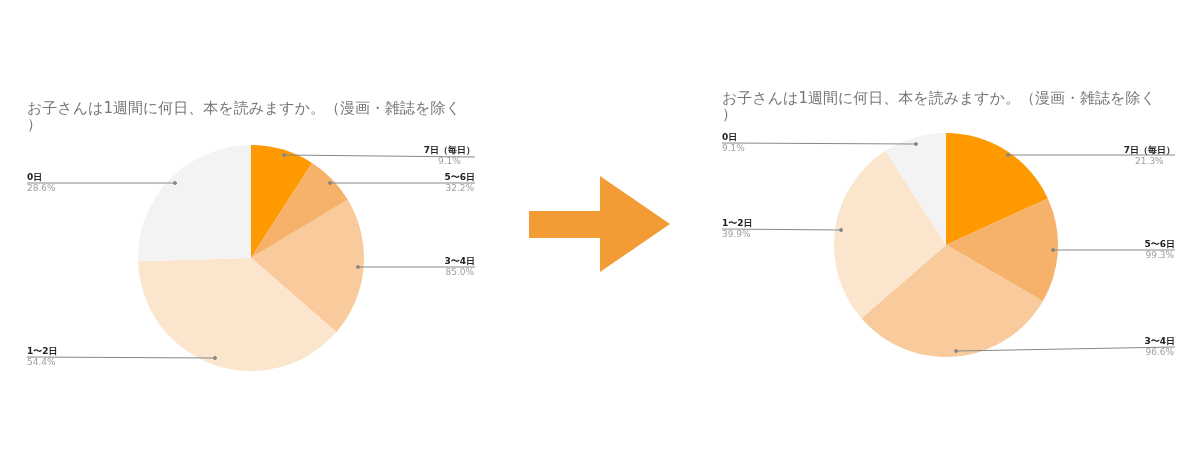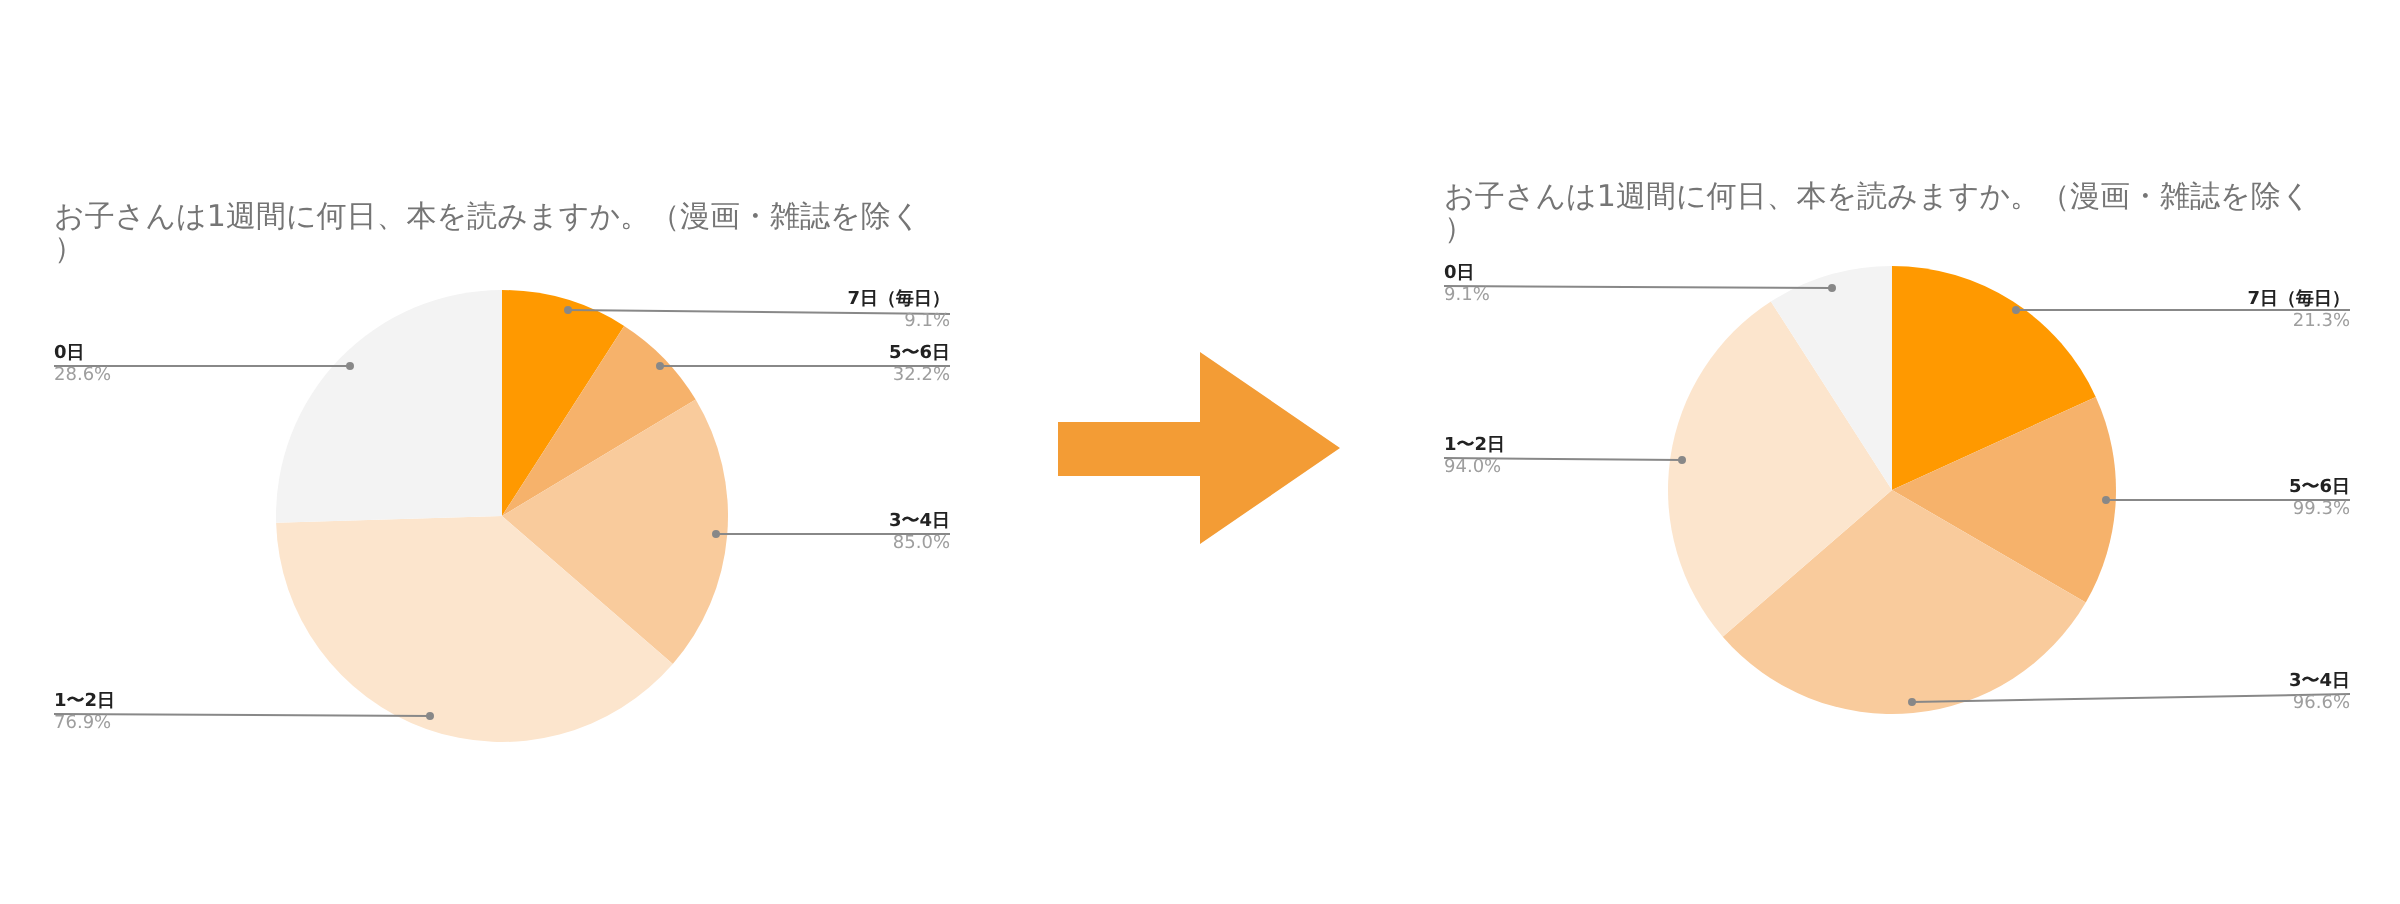--- a/index.html
+++ b/index.html
@@ -2,21 +2,21 @@
 <html><head>
 <meta charset="utf-8">
 <style>
   html, body { margin:0; padding:0; background:#ffffff; }
   body { width:1200px; height:452px; position:relative; overflow:hidden; font-family:"DejaVu Sans","Liberation Sans",sans-serif; }
   .chart { position:absolute; top:0; width:500px; height:452px; }
   .chart-title { position:absolute; font-size:15px; color:#757575; line-height:16px; white-space:nowrap; }
   .lbl { position:absolute; font-size:9px; line-height:11px; white-space:nowrap; }
   .lbl .name { color:#222222; font-weight:bold; display:block; }
   .lbl .pct { color:#9e9e9e; display:block; }
-  .lbl.right { text-align:right; }
+  .lbl.right { text-align:center; }
   svg { position:absolute; left:0; top:0; }
 </style>
 </head>
 <body>
 
 <div class="chart" style="left:0;">
   <div class="chart-title" style="left:27px; top:100px;">
     <span>お子さんは1週間に何日、本を読みますか。（漫画・雑誌を除く</span><br>
     <span>）</span>
   </div>
@@ -48,21 +48,21 @@
   <div class="lbl right" style="right:25px; top:172px;">
     <span class="name">5〜6日</span>
       <span class="pct">32.2%</span>
   </div>
   <div class="lbl right" style="right:25px; top:256px;">
     <span class="name">3〜4日</span>
       <span class="pct">85.0%</span>
   </div>
   <div class="lbl" style="left:27px; top:346px;">
     <span class="name">1〜2日</span>
-      <span class="pct">76.9%</span>
+      <span class="pct">54.4%</span>
   </div>
   <div class="lbl" style="left:27px; top:172px;">
     <span class="name">0日</span>
       <span class="pct">28.6%</span>
   </div>
 </div>
 
 <svg width="1200" height="452" style="pointer-events:none;">
   <polygon points="529,211 600,211 600,176 670,224 600,272 600,238 529,238" fill="#F39C35"></polygon>
 </svg>
@@ -100,19 +100,19 @@
   <div class="lbl right" style="right:25px; top:239px;">
     <span class="name">5〜6日</span>
       <span class="pct">99.3%</span>
   </div>
   <div class="lbl right" style="right:25px; top:336px;">
     <span class="name">3〜4日</span>
       <span class="pct">96.6%</span>
   </div>
   <div class="lbl" style="left:22px; top:218px;">
     <span class="name">1〜2日</span>
-      <span class="pct">94.0%</span>
+      <span class="pct">39.9%</span>
   </div>
   <div class="lbl" style="left:22px; top:132px;">
     <span class="name">0日</span>
       <span class="pct">9.1%</span>
   </div>
 </div>
 
 </body></html>

